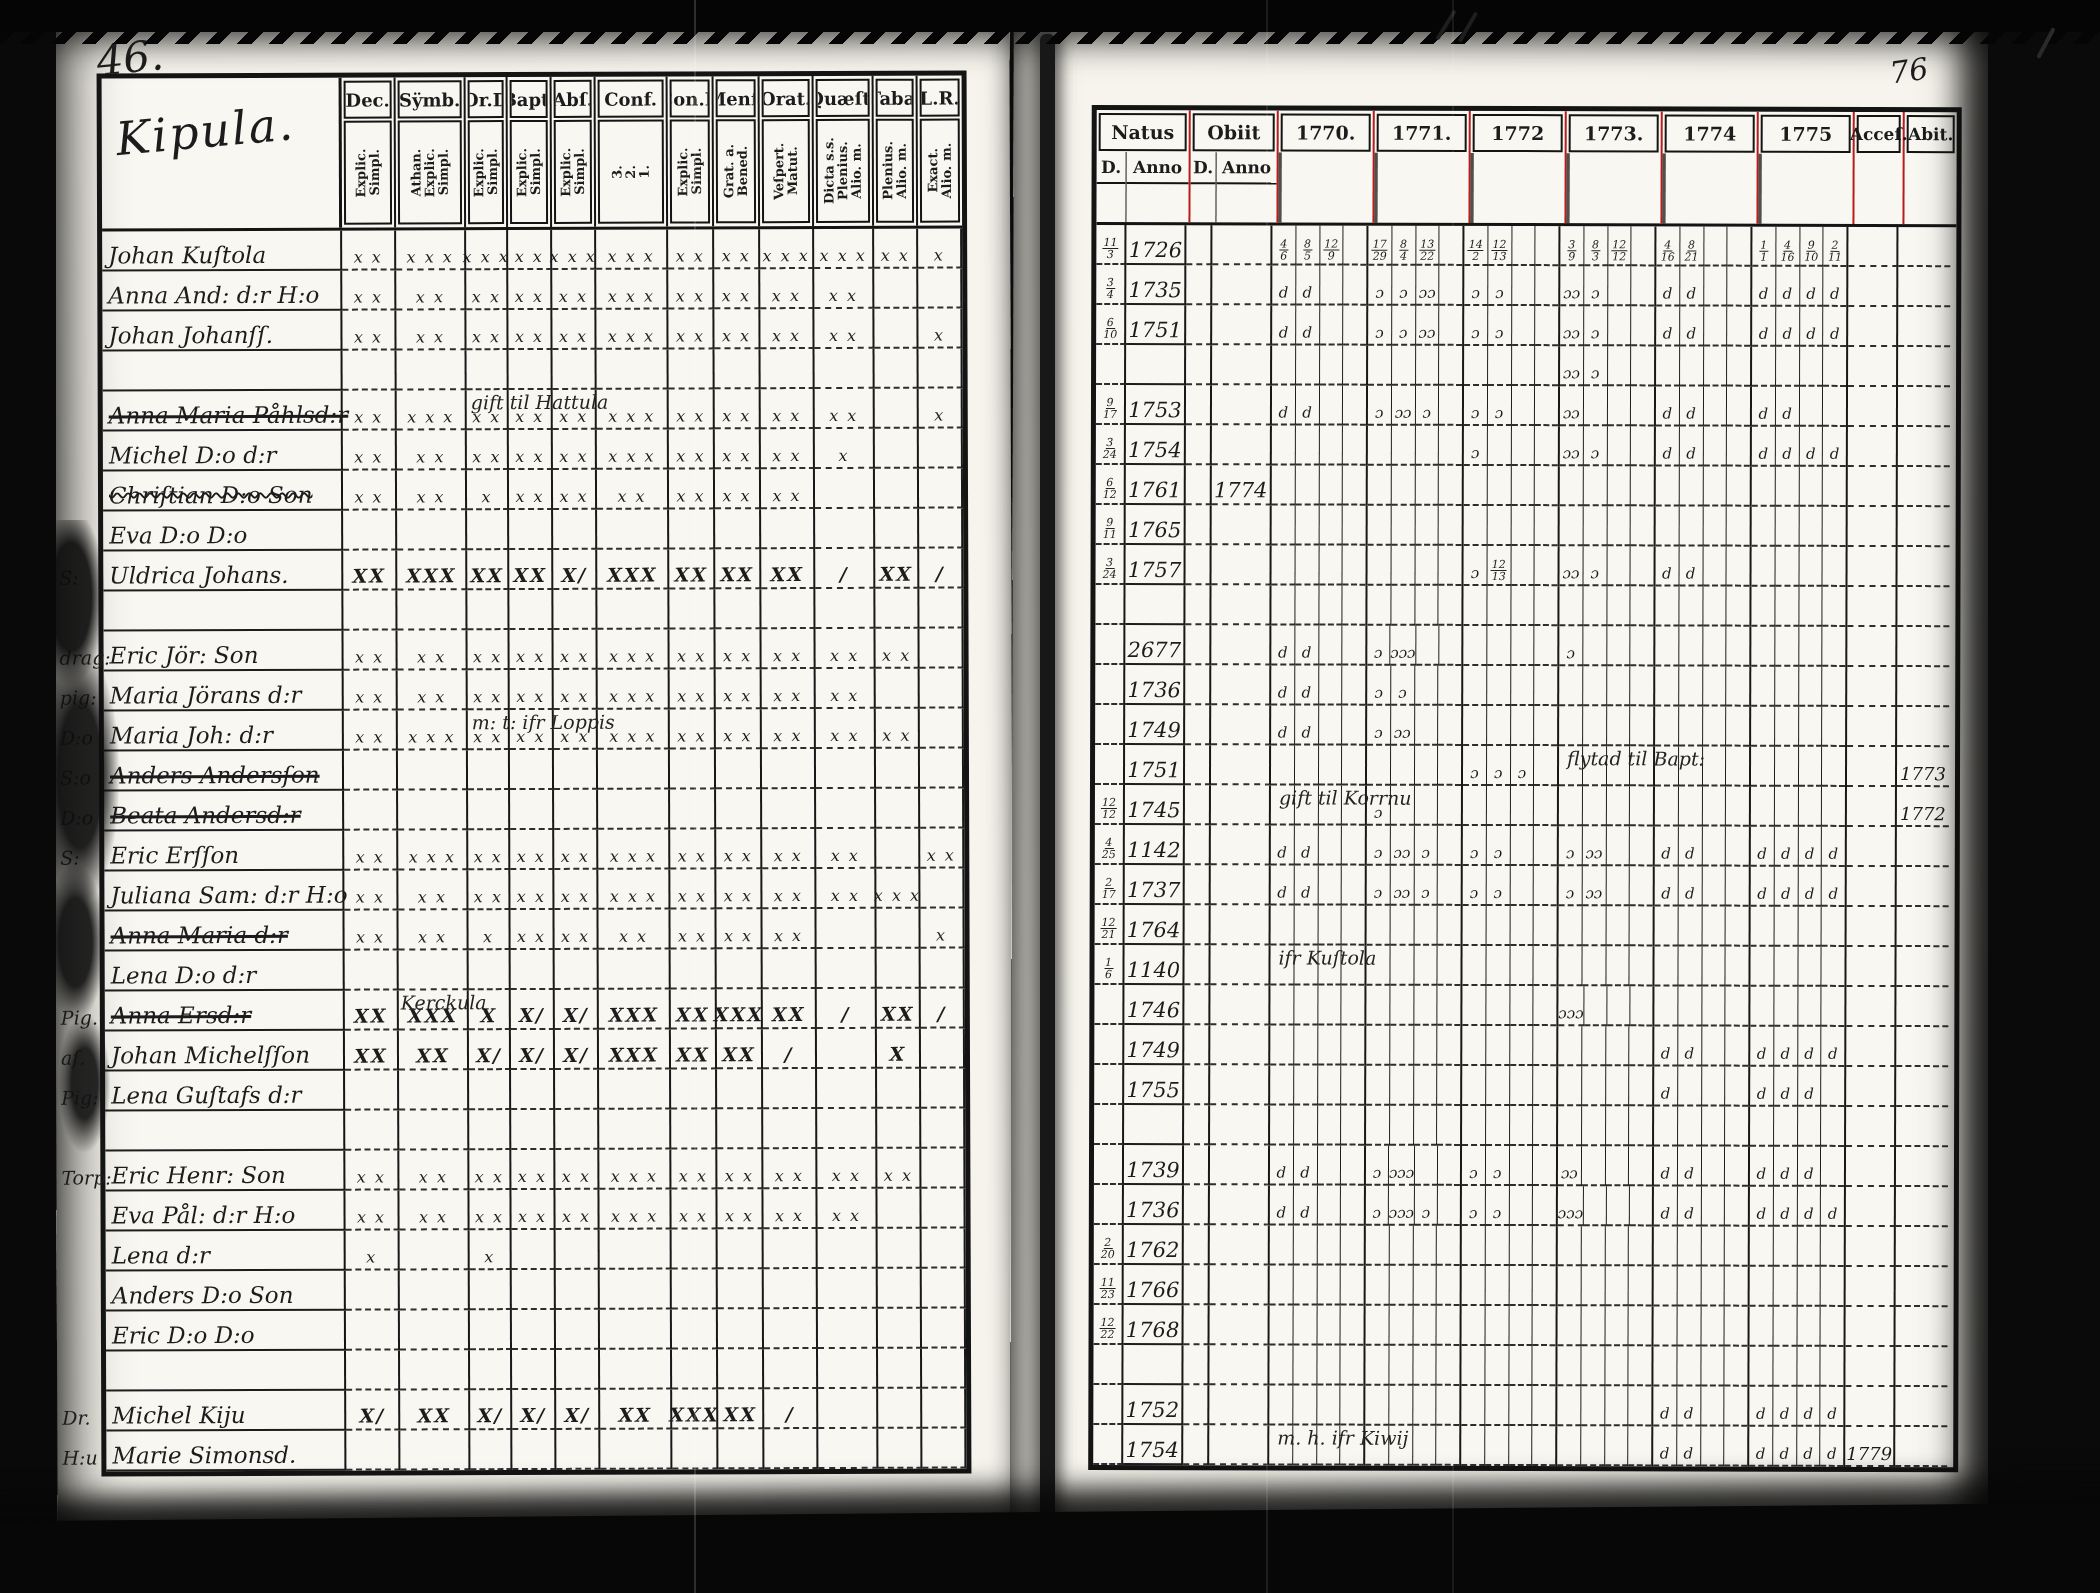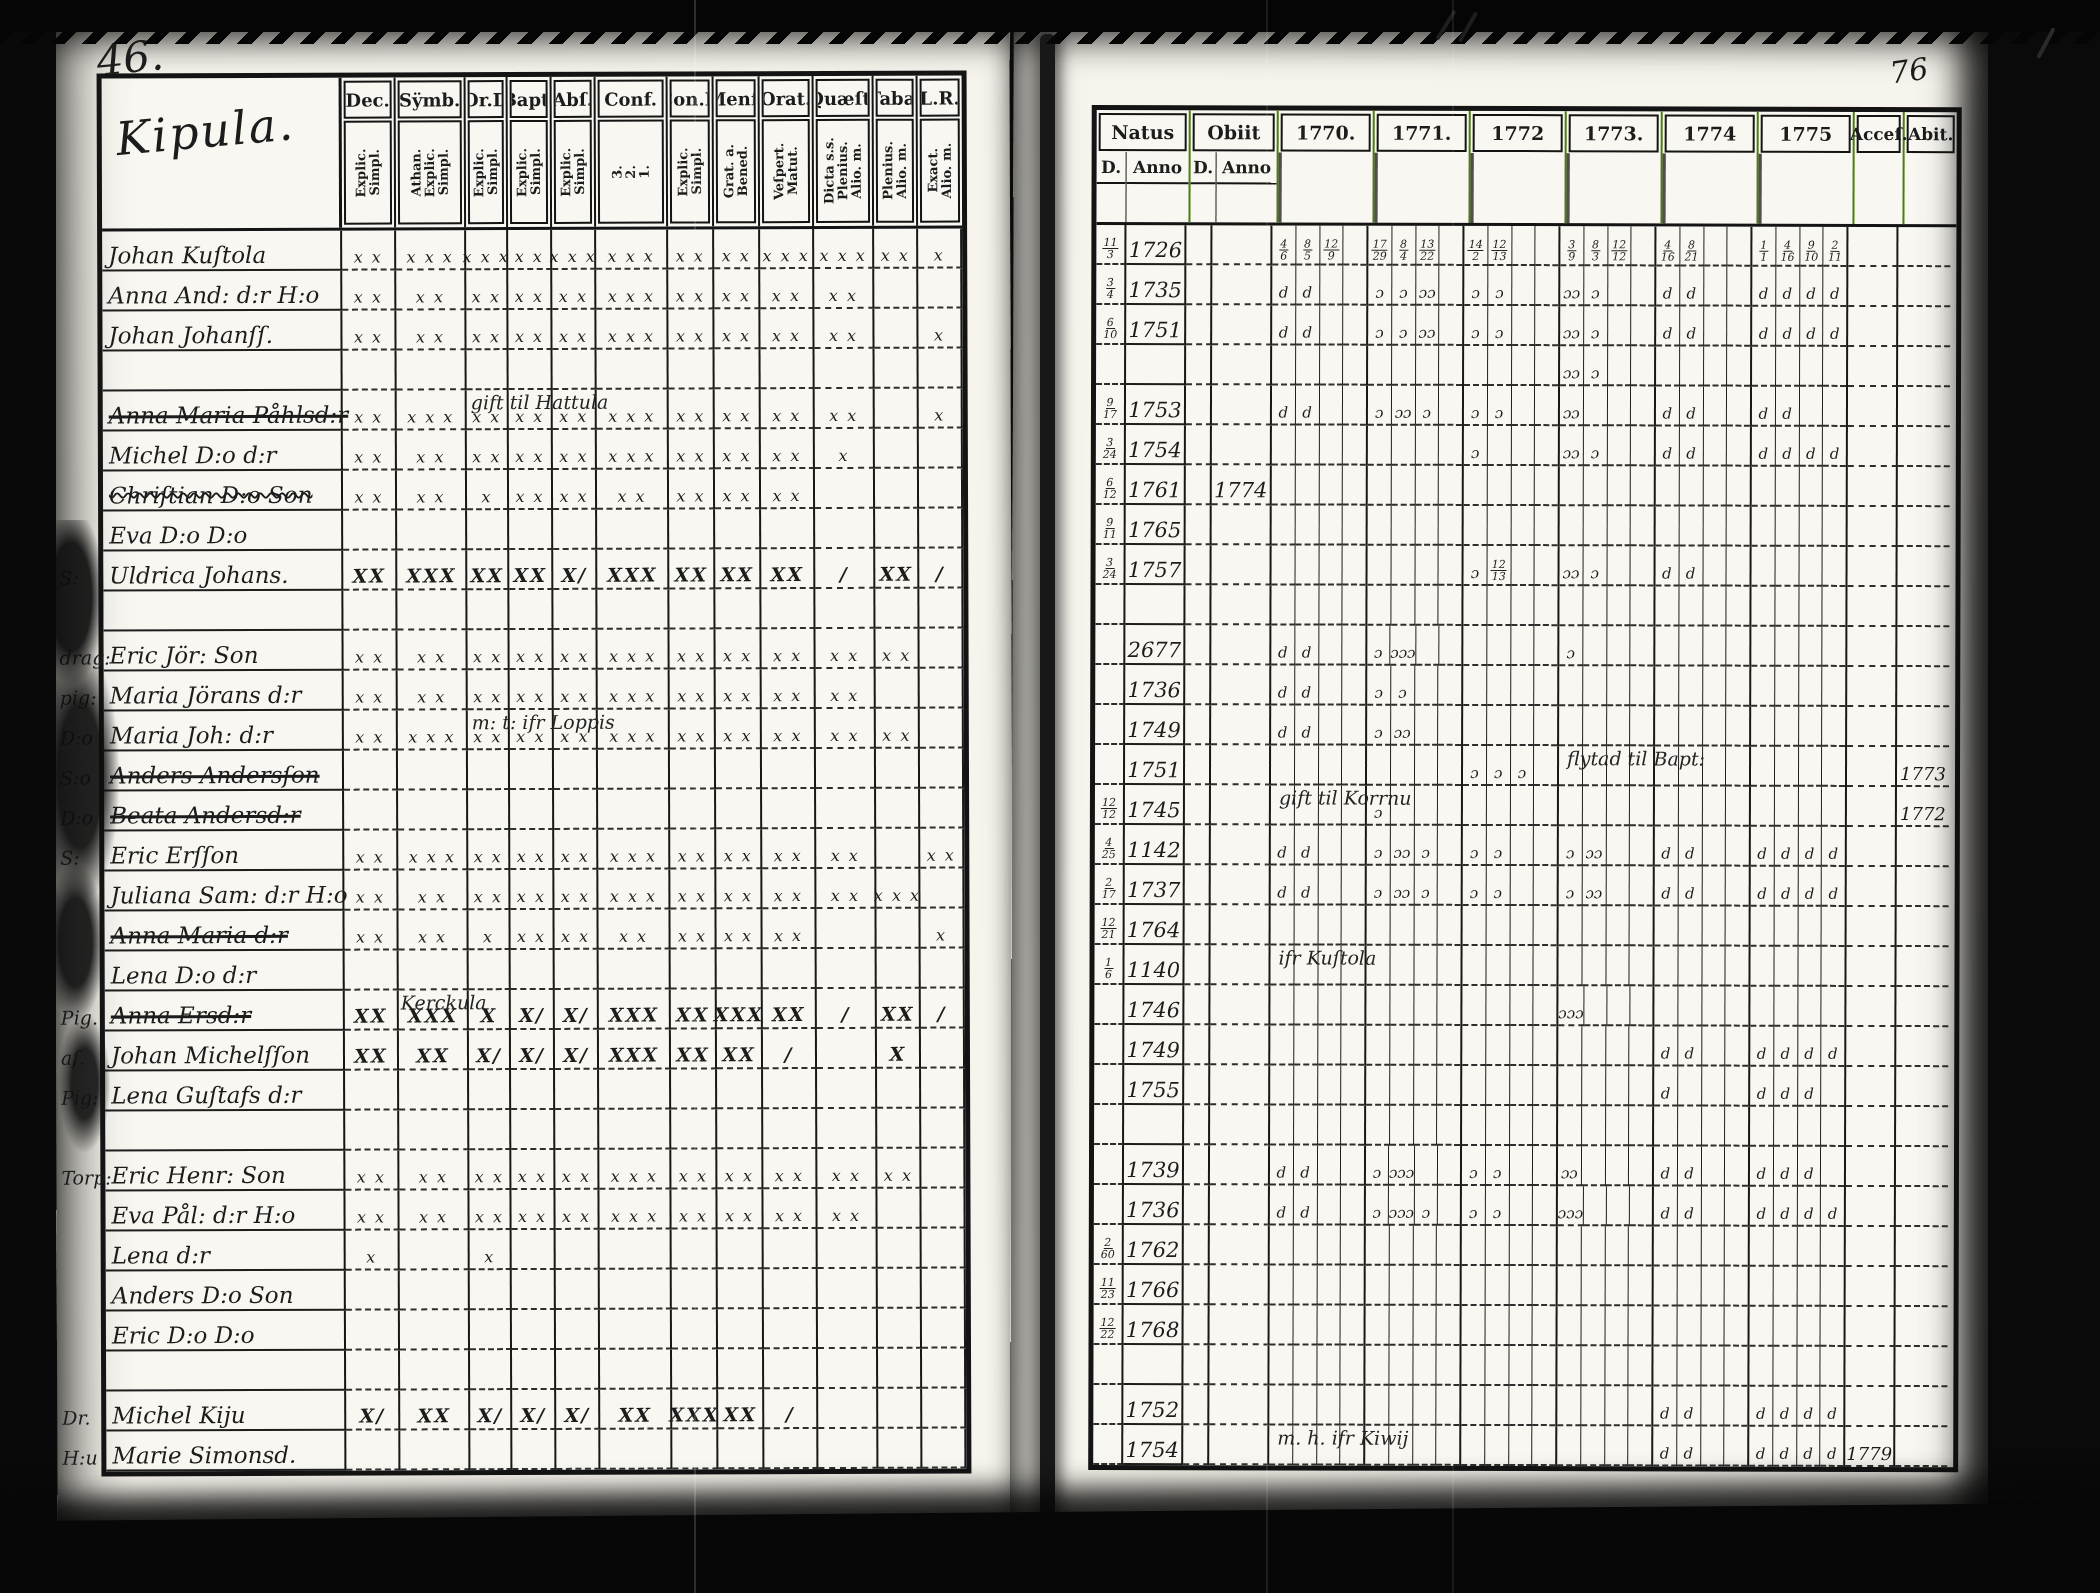--- a/index.html
+++ b/index.html
@@ -65,21 +65,21 @@
         transform:rotate(180deg);font-size:13px;line-height:1.05;display:flex;align-items:center;
         justify-content:center;white-space:pre-line;text-align:center;font-weight:bold;}
   .ncell{width:240px;border-right:2px solid #151515;border-bottom:2px solid #1d1d1d;box-sizing:border-box;
          position:relative;display:flex;align-items:flex-end;padding:0 0 0 6px;}
   .name{font-size:23px;line-height:1;white-space:nowrap;padding-bottom:2px;z-index:2;}
   .prefix{position:absolute;left:-44px;bottom:3px;font-size:19px;z-index:2;}
 
   
   .tright{left:78px;top:78px;}
   .rhead{display:flex;height:112px;border-bottom:3px solid #141414;}
-  .rh-box{display:flex;flex-direction:column;border-right:2px solid #4d7c0f;box-sizing:border-box;}
+  .rh-box{display:flex;flex-direction:column;border-right:2px solid #b91c1c;box-sizing:border-box;}
   .rh-box:last-child{border-right:none;}
   .rh-lab{height:34px;margin:3px 2px 1px;border:2.5px solid #141414;display:flex;align-items:center;
           justify-content:center;font-size:19px;white-space:nowrap;}
   .rh-sub{flex:1;display:flex;}
   .rh-sc{border-right:1.5px solid #1a1a1a;box-sizing:border-box;display:flex;align-items:flex-start;
          justify-content:center;font-size:17px;font-weight:bold;}
   .rh-sc:last-child{border-right:none;}
   .rh-dupper{height:30px;border-bottom:2px solid #141414;width:100%;display:flex;align-items:center;justify-content:center;}
   .ycell{display:flex;box-sizing:border-box;border-right:2px solid #181818;}
   .ysc{flex:1;border-right:1.5px solid #1f1f1f;border-bottom:2px dashed #2e2e2e;box-sizing:border-box;
@@ -3143,21 +3143,21 @@
                 <span class="tok hand">d</span>
               </div>
             </div>
             <div class="cell" style="width: 50px;"></div>
             <div class="cell" style="width: 52px; border-right: none;"></div>
           </div>
           <div class="row">
             <div class="cell" style="width: 30px;">
               <div class="dstack">
                 <span>2</span>
-                <span>60</span>
+                <span>20</span>
               </div>
             </div>
             <div class="cell solidline" style="width: 60px;">
               <span class="anno hand">1762</span>
             </div>
             <div class="cell" style="width: 26px;"></div>
             <div class="cell" style="width: 60px;"></div>
             <div class="ycell" style="width: 96px;">
               <div class="ysc"></div>
               <div class="ysc"></div>

